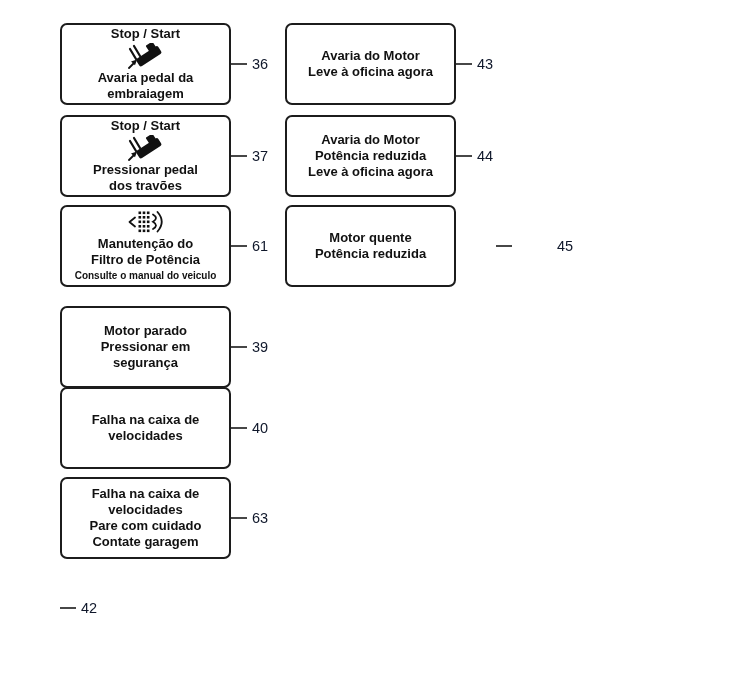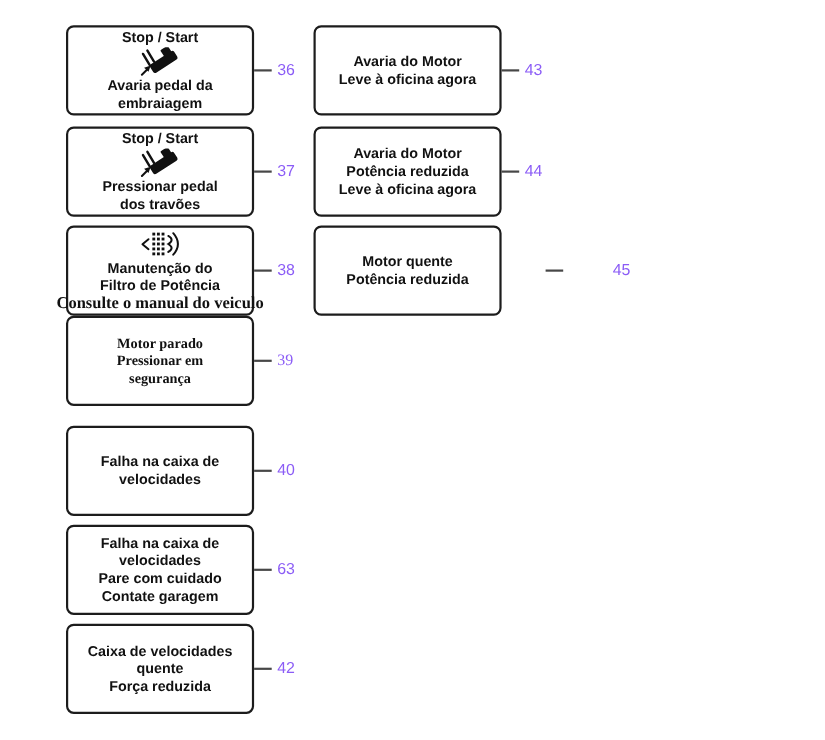--- a/index.html
+++ b/index.html
@@ -13,21 +13,21 @@
     border:2px solid #1c1c1c;border-radius:7px;background:#fff;
     display:flex;flex-direction:column;align-items:center;justify-content:center;
     padding:2px;
   }
   .box-line{
     font-size:13px;font-weight:bold;color:#111;line-height:16px;
     white-space:nowrap;text-align:center;
   }
   .box-icon{height:26px;display:flex;align-items:center;justify-content:center;margin:1px 0;}
   .connector{width:16px;height:2px;background:#474747;flex:0 0 16px;}
-  .ref-label{margin-left:5px;font-size:14.5px;color:#8b5cf6;font-weight:400;}
+  .ref-label{margin-left:5px;font-size:14.5px;color:#0f172a;font-weight:400;}
 </style>
 </head>
 <body>
 
 <div id="canvas">
     <div class="box-row" style="left: 60px; top: 23px;">
       <div class="msg-box">
         <div class="box-line">Stop / Start</div>
         <div class="box-icon">
           <svg width="40" height="26" viewBox="0 0 40 26">
@@ -89,26 +89,26 @@
               <rect x="13.5" y="21.5" width="2.6" height="2.6"></rect>
               <rect x="17.7" y="21.5" width="2.6" height="2.6"></rect>
               <rect x="21.9" y="21.5" width="2.6" height="2.6"></rect>
             </g>
             <path d="M28,6.5 Q34,10 28,13.8 Q34,17.5 28,21" stroke="#111" stroke-width="1.8" fill="none" stroke-linecap="round"></path>
             <path d="M32.5,4 Q41,13.8 32.5,23.5" stroke="#111" stroke-width="1.8" fill="none" stroke-linecap="round"></path>
           </svg>
         </div>
         <div class="box-line">Manutenção do</div>
         <div class="box-line">Filtro de Potência</div>
-        <div class="box-line" style="font-size: 15px; font-family: Liberation Serif, serif;">Consulte o manual do veiculo</div>
+        <div class="box-line" style="font-size: 10px;">Consulte o manual do veiculo</div>
       </div>
       <div class="connector"></div>
-      <div class="ref-label">38</div>
+      <div class="ref-label">61</div>
     </div>
-    <div class="box-row" style="left: 60px; top: 287px; font-family: Liberation Serif, serif;">
+    <div class="box-row" style="left: 60px; top: 306px;">
       <div class="msg-box">
         <div class="box-line">Motor parado</div>
         <div class="box-line">Pressionar em</div>
         <div class="box-line">segurança</div>
       </div>
       <div class="connector"></div>
       <div class="ref-label">39</div>
     </div>
     <div class="box-row" style="left: 60px; top: 387px;">
       <div class="msg-box">
@@ -122,25 +122,20 @@
       <div class="msg-box">
         <div class="box-line">Falha na caixa de</div>
         <div class="box-line">velocidades</div>
         <div class="box-line">Pare com cuidado</div>
         <div class="box-line">Contate garagem</div>
       </div>
       <div class="connector"></div>
       <div class="ref-label">63</div>
     </div>
     <div class="box-row" style="left: 60px; top: 567px;">
-      <div class="msg-box">
-        <div class="box-line">Caixa de velocidades</div>
-        <div class="box-line">quente</div>
-        <div class="box-line">Força reduzida</div>
-      </div>
       <div class="connector"></div>
       <div class="ref-label">42</div>
     </div>
     <div class="box-row" style="left: 285px; top: 23px;">
       <div class="msg-box">
         <div class="box-line">Avaria do Motor</div>
         <div class="box-line">Leve à oficina agora</div>
       </div>
       <div class="connector"></div>
       <div class="ref-label">43</div>

